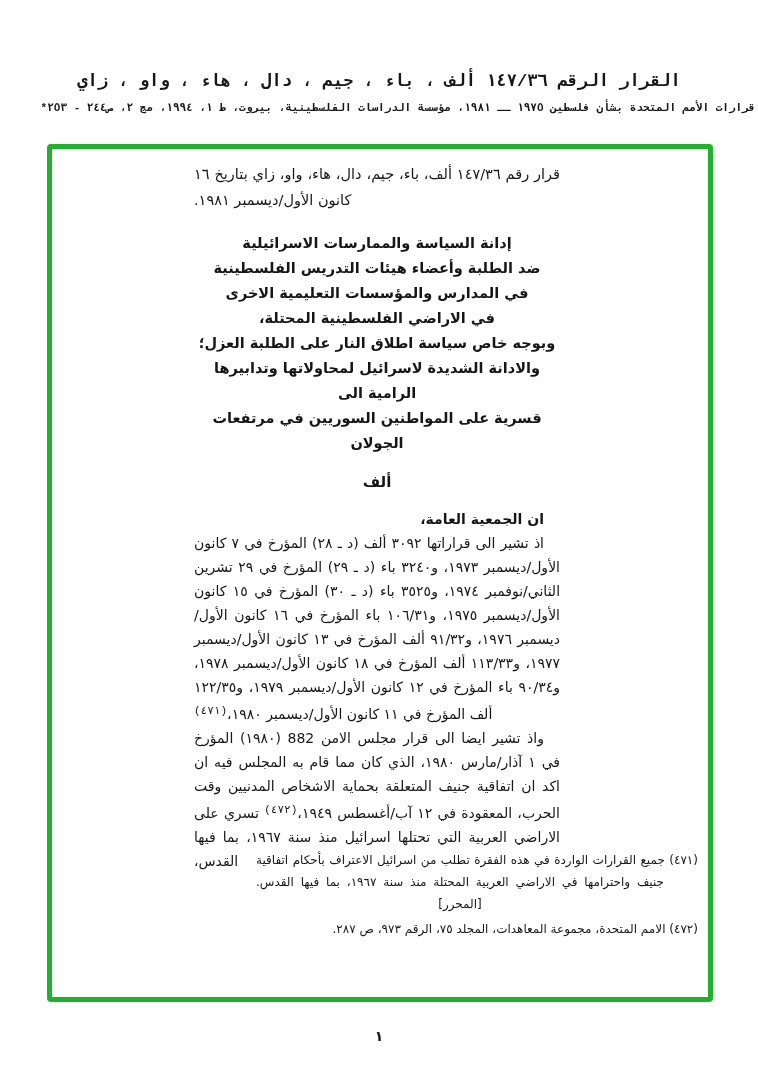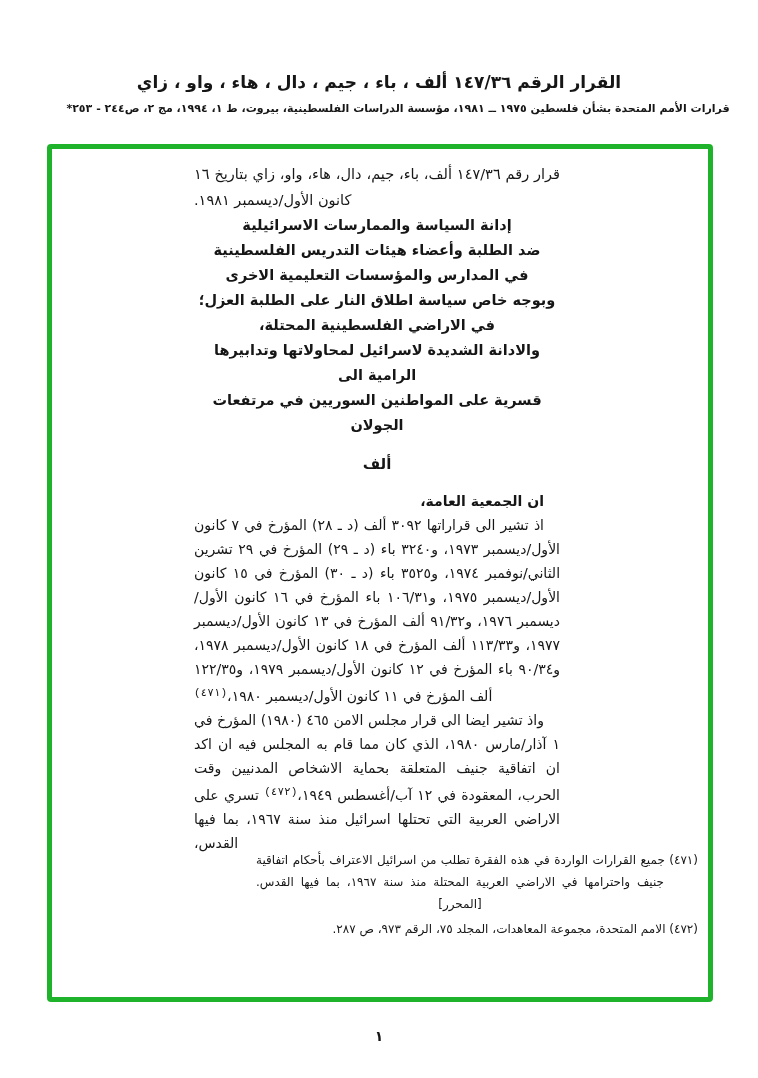--- a/index.html
+++ b/index.html
@@ -17,20 +17,21 @@
     overflow: hidden;
   }
   
   .doc-header {
     position: absolute;
     top: 70px;
     left: 0;
     width: 758px;
     direction: rtl;
     text-align: center;
+    font-family: Liberation Mono, monospace;
   }
   .doc-title {
     font-size: 17px;
     font-weight: 700;
     line-height: 24px;
     letter-spacing: 0.2px;
   }
   .doc-source {
     margin-top: 7px;
     font-size: 11px;
@@ -59,20 +60,21 @@
     direction: rtl;
   }
   .intro-para {
     margin: 0;
     font-size: 14.5px;
     line-height: 26px;
     text-align: justify;
     text-align-last: left;
   }
   .title-block {
+    margin-top: 18px;
     font-size: 14.5px;
     font-weight: 700;
     line-height: 25px;
     text-align: center;
   }
   .section-heading {
     margin-top: 14px;
     font-size: 15px;
     font-weight: 700;
     text-align: center;
@@ -141,33 +143,33 @@
 
   <div class="annotation-box" id="annotation-box" style="border-color: rgb(31, 179, 44);">
 
     <div class="main-column">
       <p class="intro-para">قرار رقم ١٤٧/٣٦ ألف، باء، جيم، دال، هاء، واو، زاي بتاريخ ١٦ كانون الأول/ديسمبر ١٩٨١.</p>
 
       <div class="title-block" id="title-block">
           <div>إدانة السياسة والممارسات الاسرائيلية</div>
           <div>ضد الطلبة وأعضاء هيئات التدريس الفلسطينية</div>
           <div>في المدارس والمؤسسات التعليمية الاخرى</div>
+          <div>في الاراضي الفلسطينية المحتلة،</div>
           <div>وبوجه خاص سياسة اطلاق النار على الطلبة العزل؛</div>
-          <div>في الاراضي الفلسطينية المحتلة،</div>
           <div>والادانة الشديدة لاسرائيل لمحاولاتها وتدابيرها الرامية الى</div>
           <div>قسرية على المواطنين السوريين في مرتفعات الجولان</div>
         </div>
 
       <div class="section-heading">ألف</div>
 
       <p class="opener">ان الجمعية العامة،</p>
 
       <div id="paragraphs">
           <p class="body-para"><span class="seg-bold">اذ تشير</span><span> الى قراراتها ٣٠٩٢ ألف (د ـ ٢٨) المؤرخ في ٧ كانون الأول/ديسمبر ١٩٧٣، و٣٢٤٠ باء (د ـ ٢٩) المؤرخ في ٢٩ تشرين الثاني/نوفمبر ١٩٧٤، و٣٥٢٥ باء (د ـ ٣٠) المؤرخ في ١٥ كانون الأول/ديسمبر ١٩٧٥، و١٠٦/٣١ باء المؤرخ في ١٦ كانون الأول/ديسمبر ١٩٧٦، و٩١/٣٢ ألف المؤرخ في ١٣ كانون الأول/ديسمبر ١٩٧٧، و١١٣/٣٣ ألف المؤرخ في ١٨ كانون الأول/ديسمبر ١٩٧٨، و٩٠/٣٤ باء المؤرخ في ١٢ كانون الأول/ديسمبر ١٩٧٩، و١٢٢/٣٥ ألف المؤرخ في ١١ كانون الأول/ديسمبر ١٩٨٠،</span><span class="seg-sup">(٤٧١)</span></p>
-          <p class="body-para"><span class="seg-bold">واذ تشير ايضا</span><span> الى قرار مجلس الامن ٤٦٥ (١٩٨٠) المؤرخ في ١ آذار/مارس ١٩٨٠، الذي كان مما قام به المجلس فيه ان اكد ان اتفاقية جنيف المتعلقة بحماية الاشخاص المدنيين وقت الحرب، المعقودة في ١٢ آب/أغسطس ١٩٤٩،</span><span class="seg-sup">(٤٧٢)</span><span> تسري على الاراضي العربية التي تحتلها اسرائيل منذ سنة ١٩٦٧، بما فيها القدس،</span></p>
+          <p class="body-para"><span class="seg-bold">واذ تشير ايضا</span><span> الى قرار مجلس الامن 882 (١٩٨٠) المؤرخ في ١ آذار/مارس ١٩٨٠، الذي كان مما قام به المجلس فيه ان اكد ان اتفاقية جنيف المتعلقة بحماية الاشخاص المدنيين وقت الحرب، المعقودة في ١٢ آب/أغسطس ١٩٤٩،</span><span class="seg-sup">(٤٧٢)</span><span> تسري على الاراضي العربية التي تحتلها اسرائيل منذ سنة ١٩٦٧، بما فيها القدس،</span></p>
         </div>
     </div>
 
     <div class="footnotes" id="footnotes">
         <div class="footnote fn-center-last">(٤٧١) جميع القرارات الواردة في هذه الفقرة تطلب من اسرائيل الاعتراف بأحكام اتفاقية جنيف واحترامها في الاراضي العربية المحتلة منذ سنة ١٩٦٧، بما فيها القدس. [المحرر]</div>
         <div class="footnote">(٤٧٢) الامم المتحدة، مجموعة المعاهدات، المجلد ٧٥، الرقم ٩٧٣، ص ٢٨٧.</div>
       </div>
   </div>
 
   <div class="page-number">١</div>

